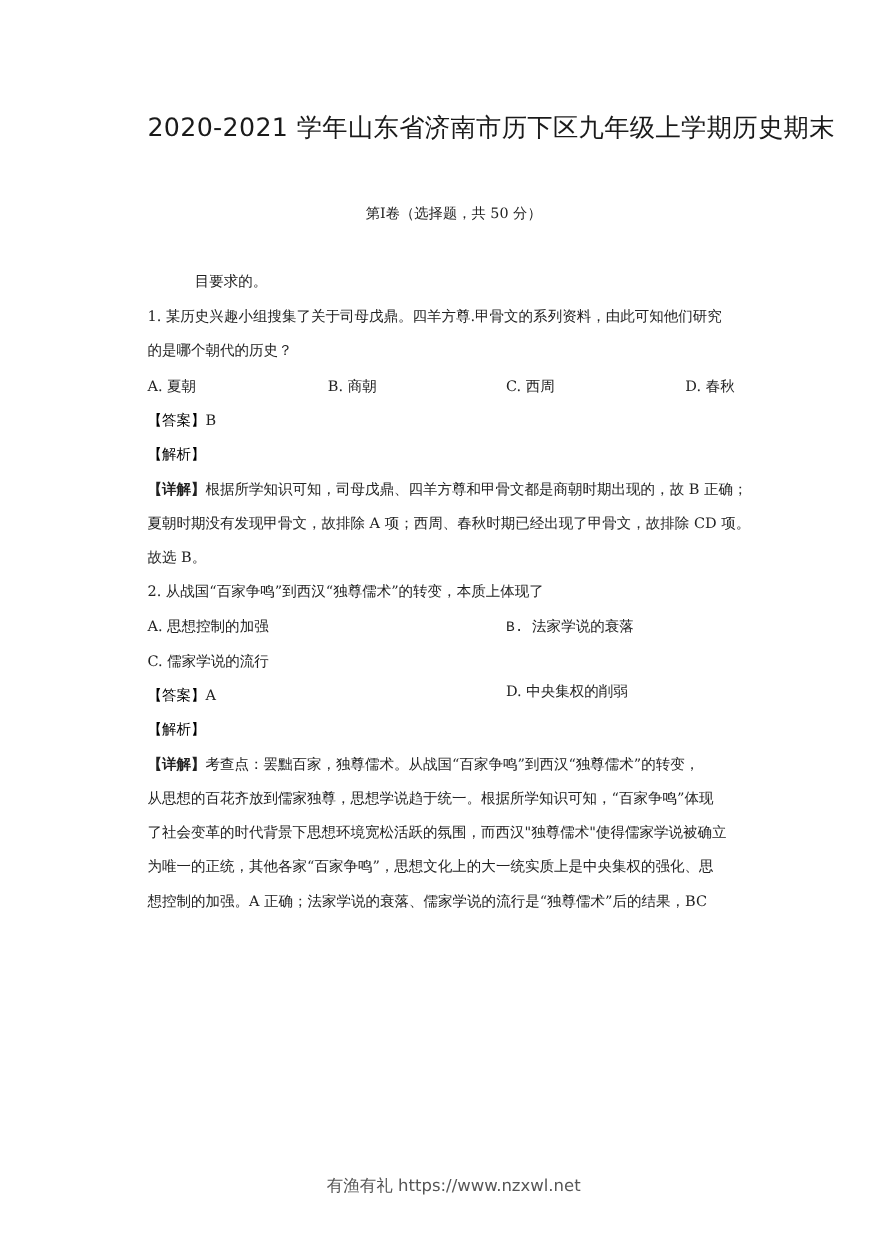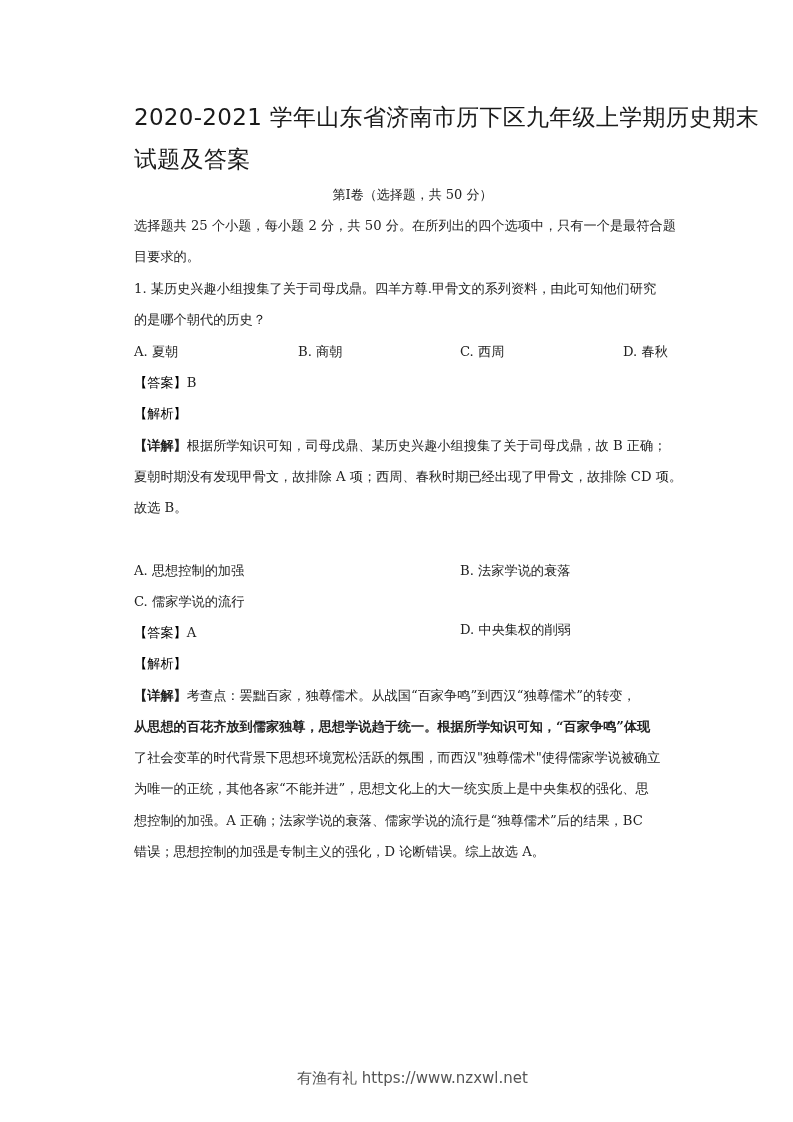--- a/index.html
+++ b/index.html
@@ -76,61 +76,59 @@
     line-height: 20px;
     color: #555;
   }
 </style>
 </head>
 <body>
 
 <div class="page">
 
   <div class="title l1">2020-2021 学年山东省济南市历下区九年级上学期历史期末</div>
-  <div class="title l2">试题及答案</div>
 
   <div class="section-head">第Ⅰ卷（选择题，共 50 分）</div>
 
-  <div class="line" style="top:217px;">选择题共 25 个小题，每小题 2 分，共 50 分。在所列出的四个选项中，只有一个是最符合题</div>
-  <div class="line" style="top:248px;">目要求的。</div>
+  <div class="line" style="top:248px;margin-left:43px;">目要求的。</div>
 
   <div class="line" style="top:280px;">1.  某历史兴趣小组搜集了关于司母戊鼎。四羊方尊.甲骨文的系列资料，由此可知他们研究</div>
   <div class="line" style="top:311px;">的是哪个朝代的历史？</div>
 
   <div class="opt" style="top:343px; left:118px;">A.  夏朝</div>
   <div class="opt" style="top:343px; left:282px;">B.  商朝</div>
   <div class="opt" style="top:343px; left:444px;">C.  西周</div>
   <div class="opt" style="top:343px; left:607px;">D.  春秋</div>
 
   <div class="line" style="top:374px;">
     <span class="blue">【答案】</span><span>B</span>
   </div>
   <div class="line blue" style="top:405px;">【解析】</div>
 
   <div class="line" style="top:437px;">
-    <span class="bold-mark">【详解】</span><span>根据所学知识可知，司母戊鼎、某历史兴趣小组搜集了关于司母戊鼎，故 B 正确；</span>
+    <span class="bold-mark">【详解】</span><span>根据所学知识可知，司母戊鼎、四羊方尊和甲骨文都是商朝时期出现的，故 B 正确；</span>
   </div>
   <div class="line" style="top:468px;">夏朝时期没有发现甲骨文，故排除 A 项；西周、春秋时期已经出现了甲骨文，故排除 CD 项。</div>
   <div class="line" style="top:499px;">故选 B。</div>
 
+  <div class="line" style="top:530px;">2.  从战国“百家争鸣”到西汉“独尊儒术”的转变，本质上体现了</div>
 
   <div class="opt" style="top:562px; left:118px;">A.  思想控制的加强</div>
-  <div class="opt" style="top:562px; left:444px;">B.  法家学说的衰落</div>
+  <div class="opt" style="top:562px; left:444px;font-family:Liberation Mono, monospace;">B.  法家学说的衰落</div>
   <div class="opt" style="top:593px; left:118px;">C.  儒家学说的流行</div>
   <div class="opt" style="top:593px; left:444px;margin-top:28px;">D.  中央集权的削弱</div>
 
   <div class="line" style="top:624px;">
     <span class="blue">【答案】</span><span>A</span>
   </div>
   <div class="line blue" style="top:655px;">【解析】</div>
 
   <div class="line" style="top:687px;">
     <span class="bold-mark">【详解】</span><span>考查点：罢黜百家，独尊儒术。从战国“百家争鸣”到西汉“独尊儒术”的转变，</span>
   </div>
-  <div class="line" style="top:718px;font-weight:bold;">从思想的百花齐放到儒家独尊，思想学说趋于统一。根据所学知识可知，“百家争鸣”体现</div>
+  <div class="line" style="top:718px;">从思想的百花齐放到儒家独尊，思想学说趋于统一。根据所学知识可知，“百家争鸣”体现</div>
   <div class="line" style="top:749px;">了社会变革的时代背景下思想环境宽松活跃的氛围，而西汉"独尊儒术"使得儒家学说被确立</div>
-  <div class="line" style="top:780px;">为唯一的正统，其他各家“不能并进”，思想文化上的大一统实质上是中央集权的强化、思</div>
+  <div class="line" style="top:780px;">为唯一的正统，其他各家“百家争鸣”，思想文化上的大一统实质上是中央集权的强化、思</div>
   <div class="line" style="top:812px;">想控制的加强。A 正确；法家学说的衰落、儒家学说的流行是“独尊儒术”后的结果，BC</div>
-  <div class="line" style="top:843px;">错误；思想控制的加强是专制主义的强化，D 论断错误。综上故选 A。</div>
 
 
   <div class="footer">有渔有礼 https://www.nzxwl.net</div>
 </div>
 
 </body></html>

